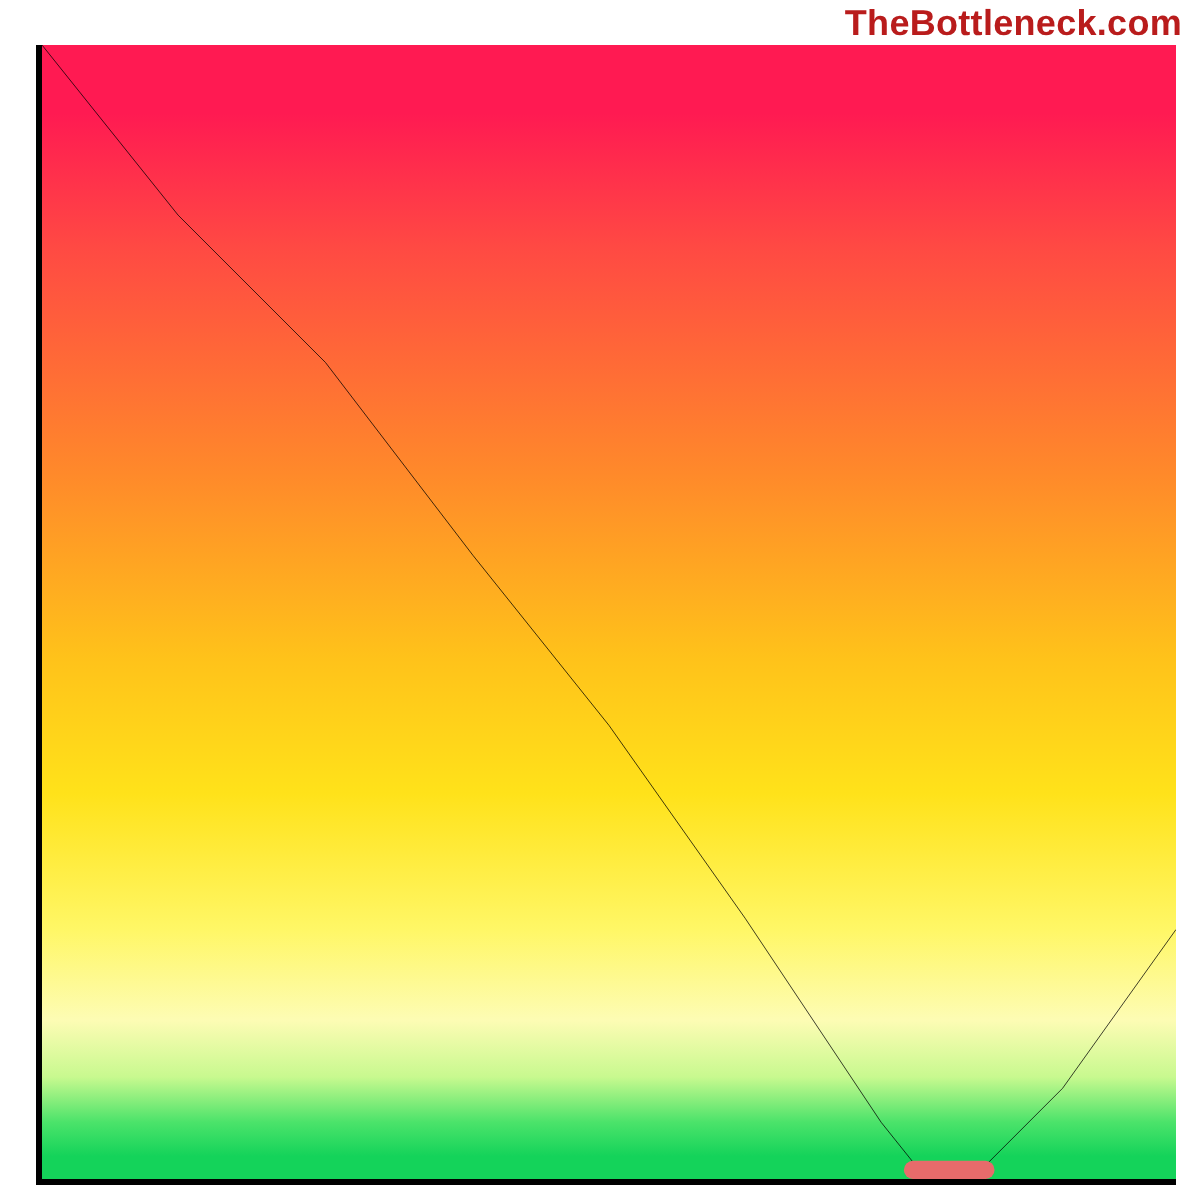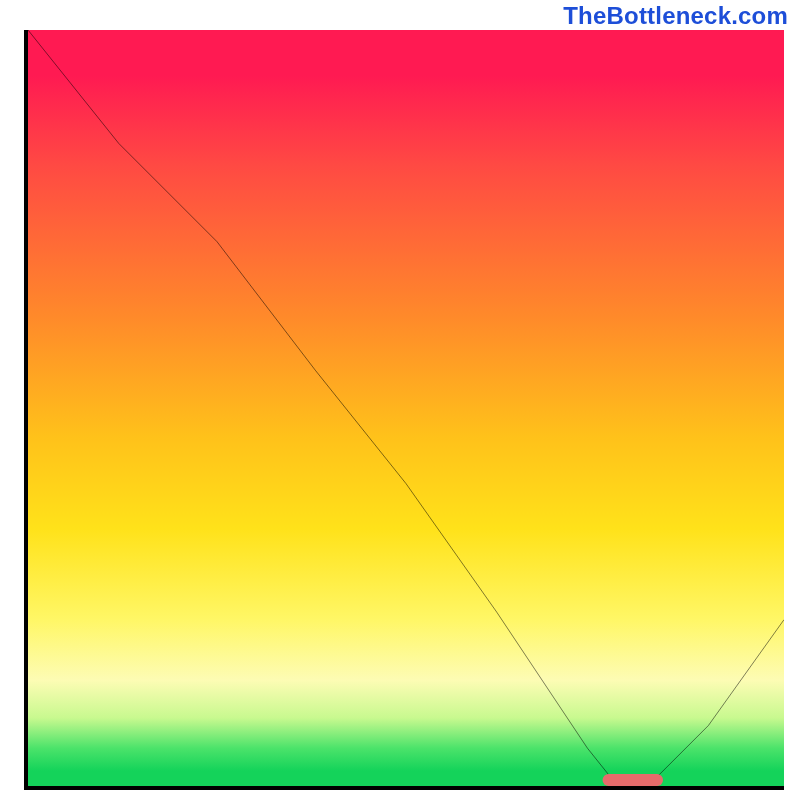--- a/index.html
+++ b/index.html
@@ -15,21 +15,21 @@
     width: 800px;
     height: 800px;
   }
   .watermark {
     position: absolute;
     top: 2px;
     right: 12px;
     font-family: Arial, Helvetica, sans-serif;
     font-size: 24px;
     font-weight: 600;
-    color: #1d4ed8;
+    color: #b91c1c;
     letter-spacing: 0.2px;
     margin-left: 29px;
   }
   .plot {
     position: absolute;
     left: 24px;
     top: 30px;
     width: 760px;
     height: 760px;
     border-left: 4px solid #000;

